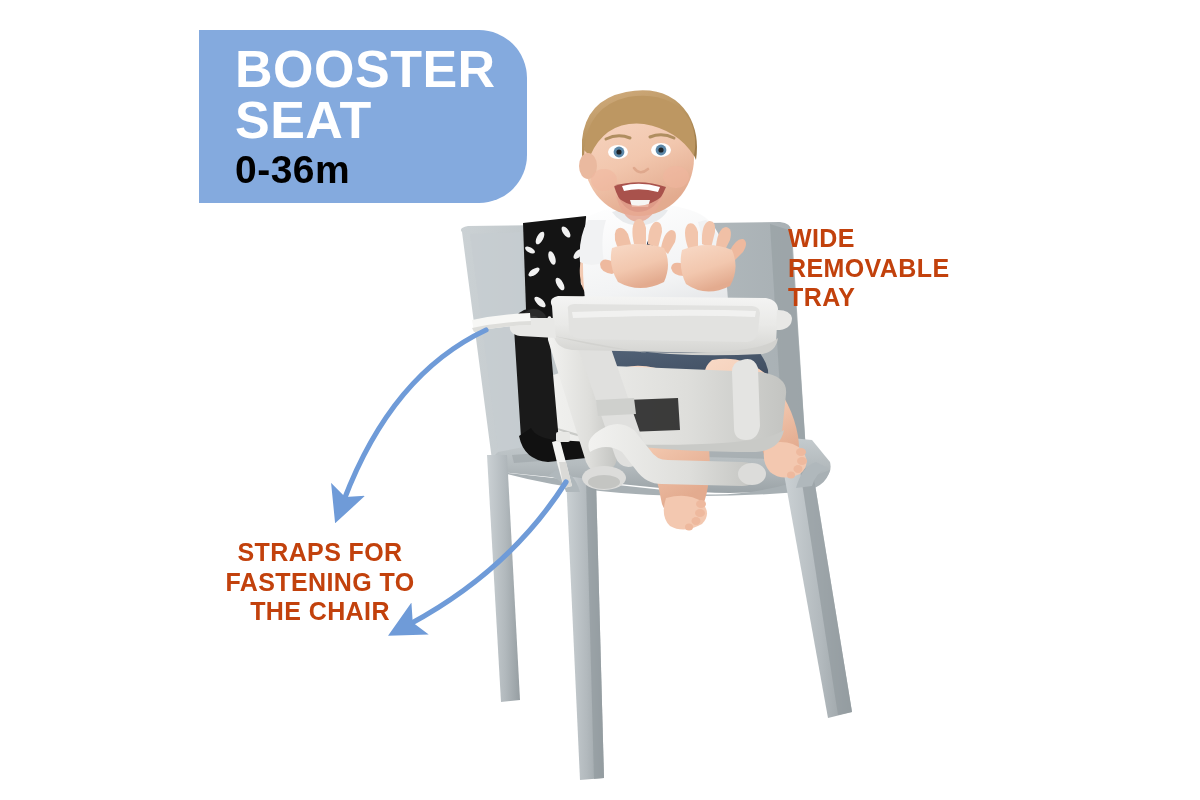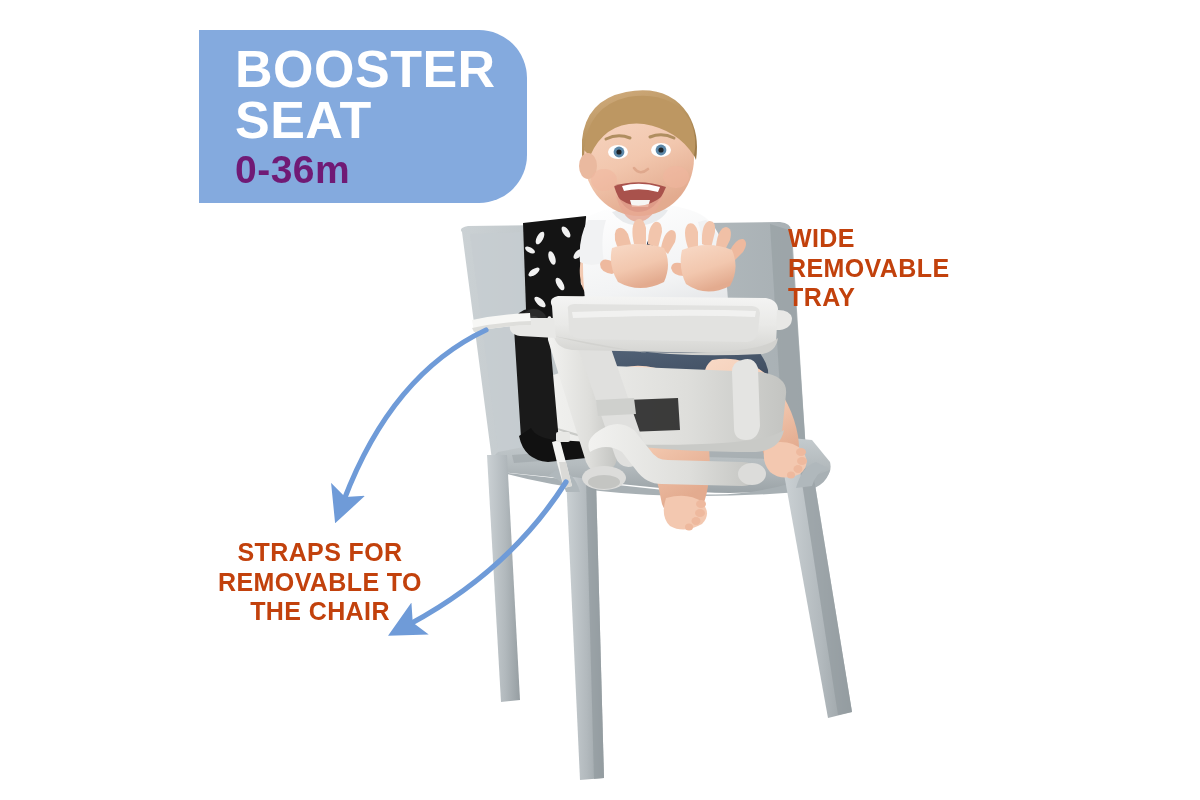--- a/index.html
+++ b/index.html
@@ -33,21 +33,21 @@
   #badge .line-big {
     color: #ffffff;
     font-size: 52px;
     font-weight: bold;
     line-height: 0.98;
     letter-spacing: 0.5px;
     display: block;
     white-space: nowrap;
   }
   #badge .line-small {
-    color: #701a75;
+    color: #000000;
     font-size: 39px;
     font-weight: bold;
     line-height: 1.05;
     letter-spacing: 0.5px;
     display: block;
     margin-top: 4px;
     white-space: nowrap;
   }
 
   
@@ -353,16 +353,16 @@
     <span class="line-big">BOOSTER</span>
     <span class="line-big">SEAT</span>
     <span class="line-small">0-36m</span>
   </div>
 
   <div class="callout" id="callout-tray">WIDE
 REMOVABLE
 TRAY</div>
 
   <div class="callout" id="callout-straps">STRAPS FOR
-REMOVABLE TO
+FASTENING TO
 THE CHAIR</div>
 
 </div>
 
 </body></html>

